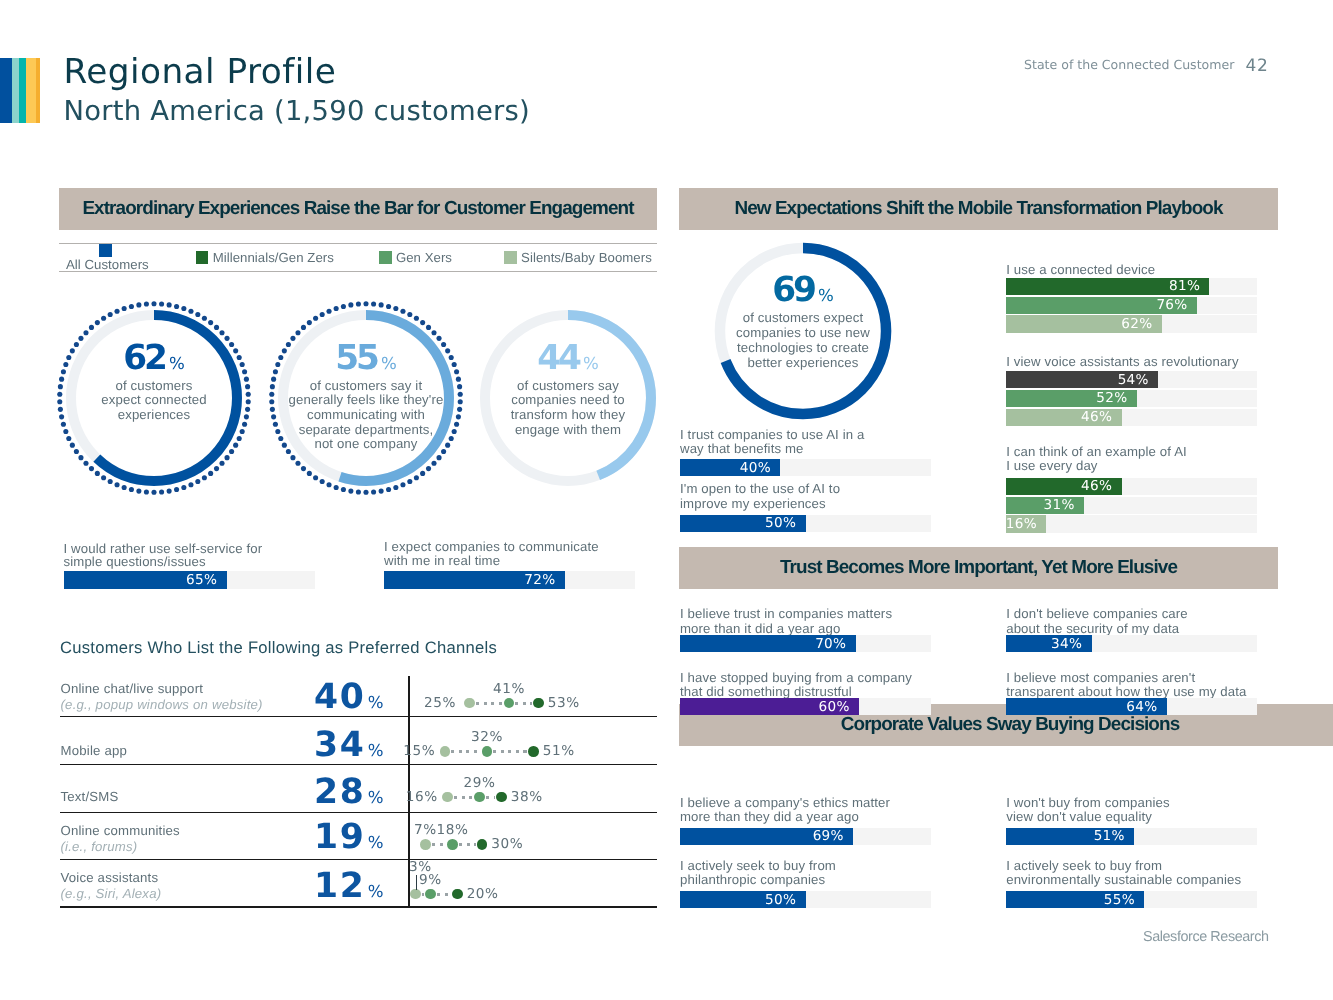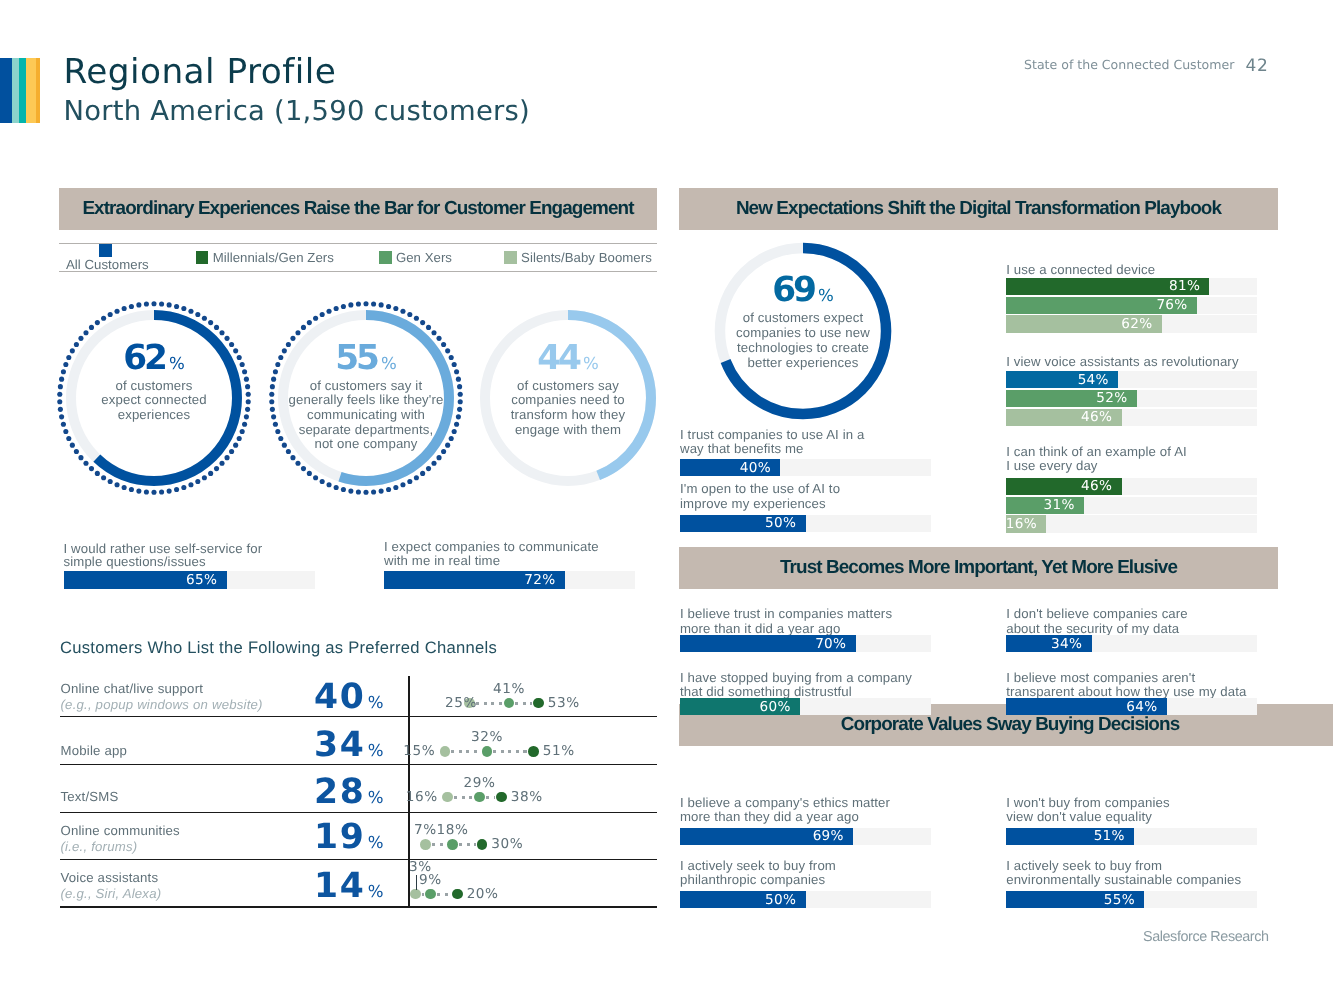--- a/index.html
+++ b/index.html
@@ -308,27 +308,27 @@
     <div class="tname" style="left: 60.5px; top: 742.5px;"><span>Mobile app</span></div>
     <div class="tbig" style="left: 230px; width: 153.5px; top: 727.7px;"><span>34</span><span class="pct">%</span></div>
     <div class="hline" style="left: 60px; top: 811.7px; width: 597px;"></div>
     <div class="tname" style="left: 60.5px; top: 789.2px;"><span>Text/SMS</span></div>
     <div class="tbig" style="left: 230px; width: 153.5px; top: 774.6px;"><span>28</span><span class="pct">%</span></div>
     <div class="hline" style="left: 60px; top: 858.6px; width: 597px;"></div>
     <div class="tname" style="left: 60.5px; top: 823px;"><span>Online communities</span><br><span class="tnote">(i.e., forums)</span></div>
     <div class="tbig" style="left: 230px; width: 153.5px; top: 819.8px;"><span>19</span><span class="pct">%</span></div>
     <div class="hline" style="left: 60px; top: 906.2px; width: 597px;"></div>
     <div class="tname" style="left: 60.5px; top: 870.1px;"><span>Voice assistants</span><br><span class="tnote">(e.g., Siri, Alexa)</span></div>
-    <div class="tbig" style="left: 230px; width: 153.5px; top: 868.6px;"><span>14</span><span class="pct">%</span></div>
+    <div class="tbig" style="left: 230px; width: 153.5px; top: 868.6px;"><span>12</span><span class="pct">%</span></div>
     <div class="dconn" style="left: 476.025px; top: 701.6px; width: 26.712px; background-image: repeating-linear-gradient(to right, rgb(154, 163, 166) 0px, rgb(154, 163, 166) 3.2px, rgba(0, 0, 0, 0) 3.2px, rgba(0, 0, 0, 0) 7.6px);"></div>
     <div class="dconn" style="left: 515.337px; top: 701.6px; width: 16.884px; background-image: repeating-linear-gradient(to right, rgb(154, 163, 166) 0px, rgb(154, 163, 166) 3.2px, rgba(0, 0, 0, 0) 3.2px, rgba(0, 0, 0, 0) 7.6px);"></div>
     <div class="dot" style="left: 464.425px; top: 697.9px; width: 10.6px; height: 10.6px; background: rgb(165, 192, 159);"></div>
     <div class="dot" style="left: 503.737px; top: 697.9px; width: 10.6px; height: 10.6px; background: rgb(90, 158, 104);"></div>
     <div class="dot" style="left: 533.221px; top: 697.9px; width: 10.6px; height: 10.6px; background: rgb(34, 105, 43);"></div>
-    <div class="dlabel" style="left: 477px; transform: translateX(-100%); top: 694.6px;">25%</div>
+    <div class="dlabel" style="left: 456px; transform: translateX(-100%); top: 694.6px;">25%</div>
     <div class="dlabel" style="left: 509.037px; transform: translateX(-50%); top: 680.6px;">41%</div>
     <div class="dlabel" style="left: 547.721px; top: 694.6px;">53%</div>
     <div class="dconn" style="left: 451.455px; top: 749.8px; width: 29.169px; background-image: repeating-linear-gradient(to right, rgb(154, 163, 166) 0px, rgb(154, 163, 166) 3.2px, rgba(0, 0, 0, 0) 3.2px, rgba(0, 0, 0, 0) 7.6px);"></div>
     <div class="dconn" style="left: 493.224px; top: 749.8px; width: 34.083px; background-image: repeating-linear-gradient(to right, rgb(154, 163, 166) 0px, rgb(154, 163, 166) 3.2px, rgba(0, 0, 0, 0) 3.2px, rgba(0, 0, 0, 0) 7.6px);"></div>
     <div class="dot" style="left: 439.855px; top: 746.1px; width: 10.6px; height: 10.6px; background: rgb(165, 192, 159);"></div>
     <div class="dot" style="left: 481.624px; top: 746.1px; width: 10.6px; height: 10.6px; background: rgb(90, 158, 104);"></div>
     <div class="dot" style="left: 528.307px; top: 746.1px; width: 10.6px; height: 10.6px; background: rgb(34, 105, 43);"></div>
     <div class="dlabel" style="left: 435.355px; transform: translateX(-100%); top: 742.8px;">15%</div>
     <div class="dlabel" style="left: 486.924px; transform: translateX(-50%); top: 728.8px;">32%</div>
     <div class="dlabel" style="left: 542.807px; top: 742.8px;">51%</div>
@@ -353,21 +353,21 @@
     <div class="dot" style="left: 410.371px; top: 888.9px; width: 10.6px; height: 10.6px; background: rgb(165, 192, 159);"></div>
     <div class="dot" style="left: 425.113px; top: 888.9px; width: 10.6px; height: 10.6px; background: rgb(90, 158, 104);"></div>
     <div class="dot" style="left: 452.14px; top: 888.9px; width: 10.6px; height: 10.6px; background: rgb(34, 105, 43);"></div>
     <div style="position: absolute; left: 416.071px; top: 875px; width: 1.3px; height: 15.3px; background: rgb(44, 60, 68);"></div>
     <div class="dlabel" style="left: 409.071px; top: 858.9px;">3%</div>
     <div class="dlabel" style="left: 430.413px; transform: translateX(-50%); top: 871.6px;">9%</div>
     <div class="dlabel" style="left: 466.64px; top: 885.6px;">20%</div>
   </div>
 
 <div id="right-col">
-    <div class="band" style="left: 679px; top: 188px; width: 599px; height: 42px;">New Expectations Shift the Digital Transformation Playbook</div>
+    <div class="band" style="left: 679px; top: 188px; width: 599px; height: 42px;">New Expectations Shift the Mobile Transformation Playbook</div>
     <div class="band" style="left: 679px; top: 547px; width: 599px; height: 42px;">Trust Becomes More Important, Yet More Elusive</div>
     <div class="band" style="left: 679px; top: 704px; width: 662px; height: 42px;">Corporate Values Sway Buying Decisions</div>
     <div class="donut" style="left: 711px; top: 238.8px; width: 184px; height: 184px;">
       <svg width="184" height="184" viewBox="0 0 184 184">
         <circle cx="92" cy="92" r="83.05" fill="none" stroke="#eef1f4" stroke-width="10.5"></circle>
         <circle cx="92" cy="92" r="83.05" fill="none" stroke="#00519f" stroke-width="10.5" stroke-dasharray="360.0547924352726 521.8185397612647" transform="rotate(-90 92 92)"></circle>
       </svg>
       <div class="dnum" style="top: 34.5px; font-size: 34.4px; color: #0369a1;"><span>69</span><span class="pct" style="font-size:16.6px">%</span></div>
       <div class="dcap" style="top: 71px; left: 5px; width: 174px; font-size: 13.2px; line-height: 15px;">of customers expect
 companies to use new
@@ -399,21 +399,21 @@
         <span>76%</span>
       </div>
     </div>
     <div class="track" style="left: 1006.2px; top: 315.4px; width: 251px; height: 17.2px;">
       <div class="fillv" style="width: 155.62px; background: rgb(165, 192, 159);">
         <span>62%</span>
       </div>
     </div>
     <div class="sb-label rc" style="left: 1006.2px; top: 354.6px; width: 290px;">I view voice assistants as revolutionary</div>
     <div class="track" style="left: 1006.2px; top: 371px; width: 251px; height: 17.2px;">
-      <div class="fillv" style="width: 112px; background: #0369a1;">
+      <div class="fillv" style="width: 152px; background: #404040;">
         <span>54%</span>
       </div>
     </div>
     <div class="track" style="left: 1006.2px; top: 389.8px; width: 251px; height: 17.2px;">
       <div class="fillv" style="width: 130.52px; background: rgb(90, 158, 104);">
         <span>52%</span>
       </div>
     </div>
     <div class="track" style="left: 1006.2px; top: 408.6px; width: 251px; height: 17.2px;">
       <div class="fillv" style="width: 115.46px; background: rgb(165, 192, 159);">
@@ -447,21 +447,21 @@
     <div class="sb-label rc" style="left: 1006.2px; top: 607.3px; width: 290px;">I don't believe companies care
 about the security of my data</div>
     <div class="track" style="left: 1006.2px; top: 635.2px; width: 251px; height: 17px;">
       <div class="fillv" style="width: 85.34px; background: rgb(0, 81, 159);">
         <span>34%</span>
       </div>
     </div>
     <div class="sb-label rc" style="left: 680px; top: 670.6px; width: 290px;">I have stopped buying from a company
 that did something distrustful</div>
     <div class="track" style="left: 680px; top: 698.4px; width: 251px; height: 17px;">
-      <div class="fillv" style="width: 120px; background: #0f766e;">
+      <div class="fillv" style="width: 179px; background: #4c1d95;">
         <span>60%</span>
       </div>
     </div>
     <div class="sb-label rc" style="left: 1006.2px; top: 670.6px; width: 290px;">I believe most companies aren't
 transparent about how they use my data</div>
     <div class="track" style="left: 1006.2px; top: 698.4px; width: 251px; height: 17px;">
       <div class="fillv" style="width: 160.64px; background: rgb(0, 81, 159);">
         <span>64%</span>
       </div>
     </div>

